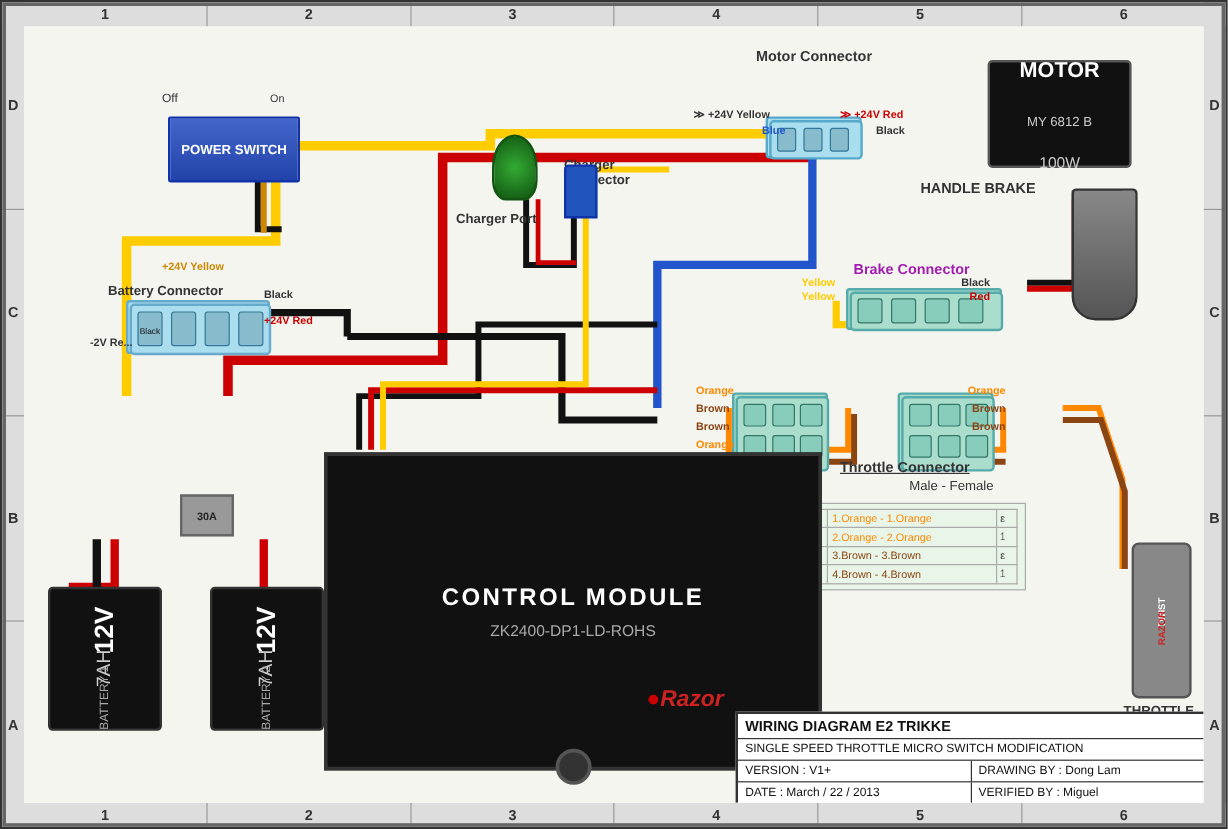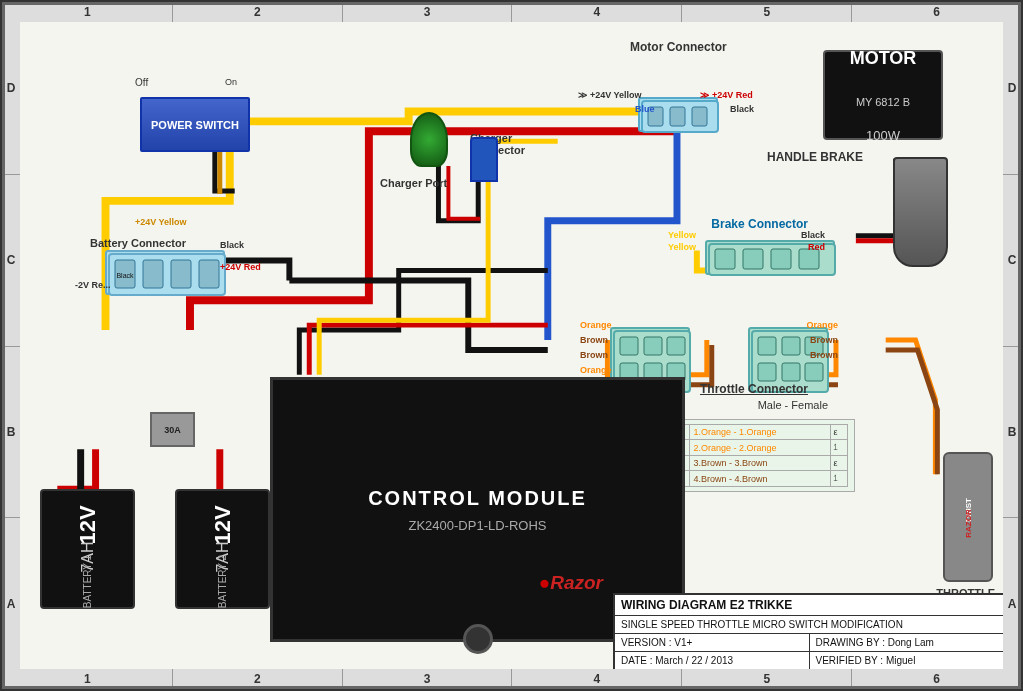--- a/index.html
+++ b/index.html
@@ -256,21 +256,21 @@
       color: #333;
     }
 
     
     .brake-connector-label {
       position: absolute;
       top: 195px;
       right: 195px;
       font-size: 12px;
       font-weight: bold;
-      color: #0369a1;
+      color: #a21caf;
     }
 
     
     .throttle-connector-label {
       position: absolute;
       top: 360px;
       right: 195px;
       font-size: 12px;
       font-weight: bold;
       color: #333;

